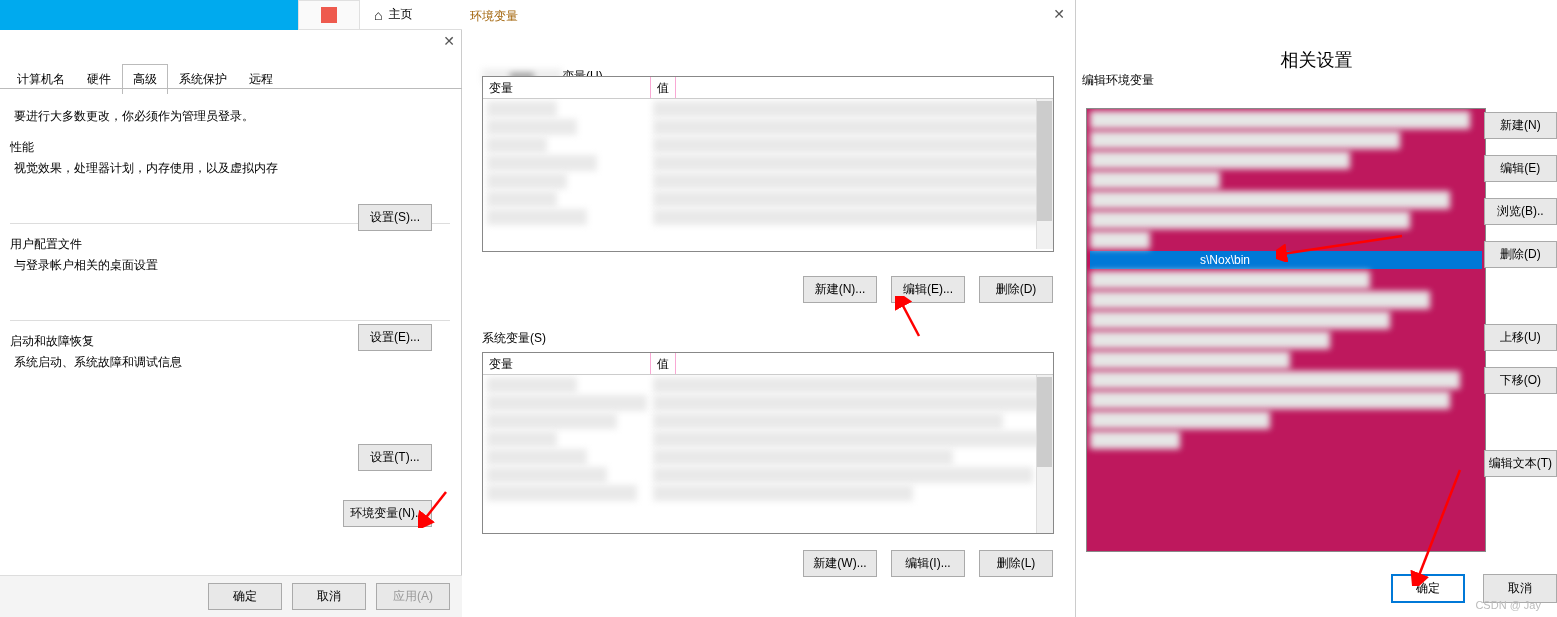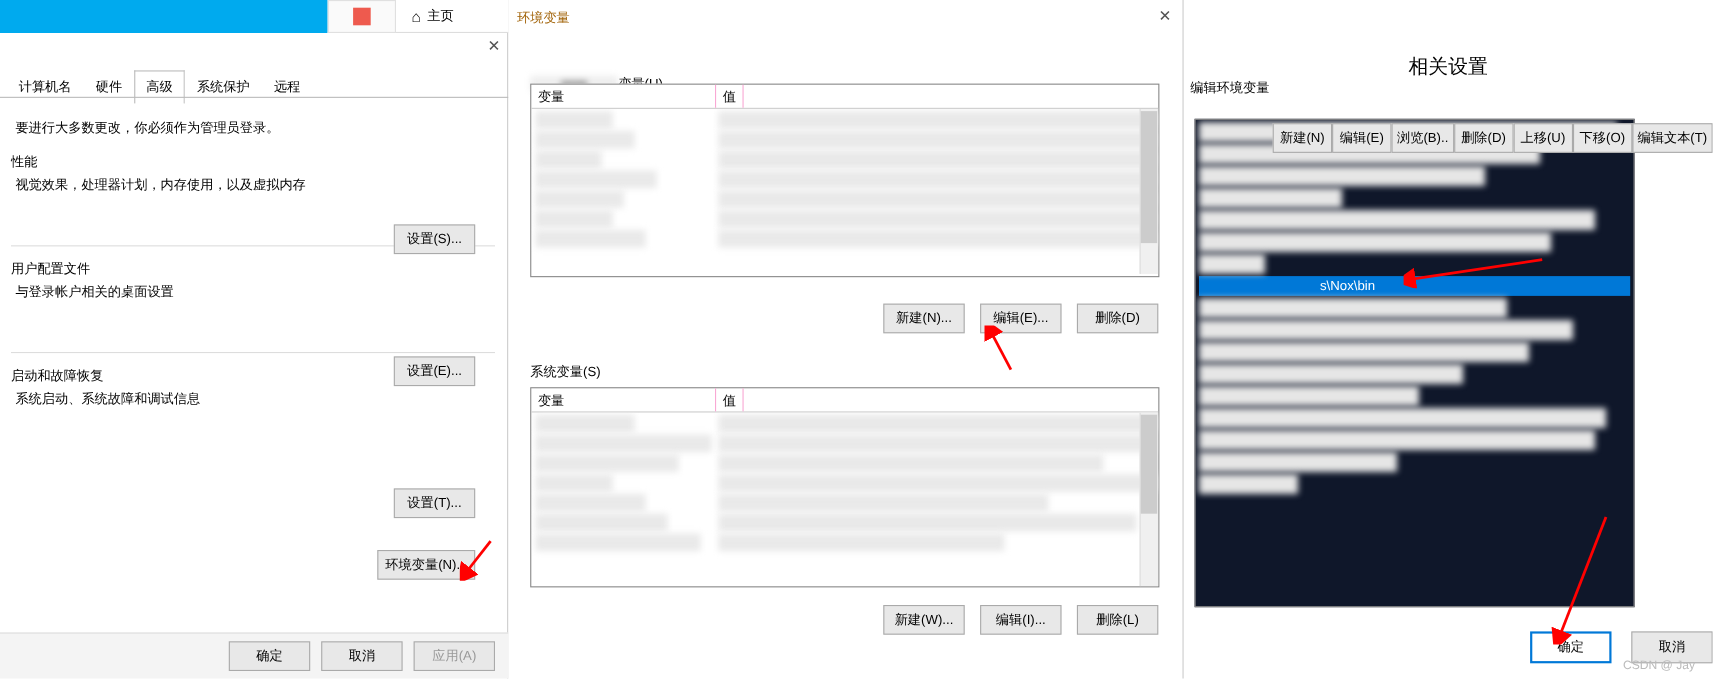--- a/index.html
+++ b/index.html
@@ -42,24 +42,24 @@
 .list-body { position:relative; height:150px; overflow:hidden; }
 .blur-row { height:16px; margin:2px 4px; background:#e9e9e9; filter:blur(3px); }
 .scrollbar { position:absolute; right:0; top:0; width:17px; height:100%; background:#f0f0f0; border-left:1px solid #ddd; }
 .scrollbar .thumb { position:absolute; right:1px; width:15px; background:#ccc; }
 .btn-row { position:absolute; display:flex; gap:14px; }
 
 
 .panel3 { position:absolute; left:1076px; top:0; width:481px; height:617px; }
 .rel-set { text-align:center; margin-top:48px; font-size:18px; }
 .p3-title { position:absolute; left:6px; top:72px; }
-.p3-list { position:absolute; left:10px; top:108px; width:400px; height:444px; border:1px solid #888; background:#0f172a; overflow:hidden; }
+.p3-list { position:absolute; left:10px; top:108px; width:400px; height:444px; border:1px solid #888; background:#be185d; overflow:hidden; }
 .p3-row { height:18px; margin:2px 3px; background:#e6e6e6; filter:blur(3px); }
 .p3-row.sel { background:#0078d7; filter:none; color:#fff; display:flex; align-items:center; padding-left:110px; font-size:12px; }
-.p3-btns { position:absolute; right:0; top:112px; display:flex; flex-direction:row; gap:0; }
+.p3-btns { position:absolute; right:0; top:112px; display:flex; flex-direction:column; gap:16px; }
 .p3-btns .btn { min-width:54px; padding:4px 4px; }
 .p3-btns .gap { height:24px; }
 .p3-footer { position:absolute; right:0; bottom:14px; display:flex; gap:18px; }
 .btn.primary { border:2px solid #0078d7; background:#fff; }
 
 
 .arrow { position:absolute; pointer-events:none; }
 
 .watermark { position:absolute; right:16px; bottom:6px; color:#bbb; font-size:11px; }
 </style>

